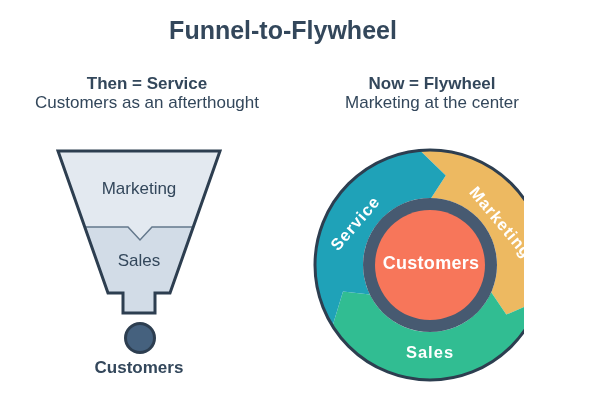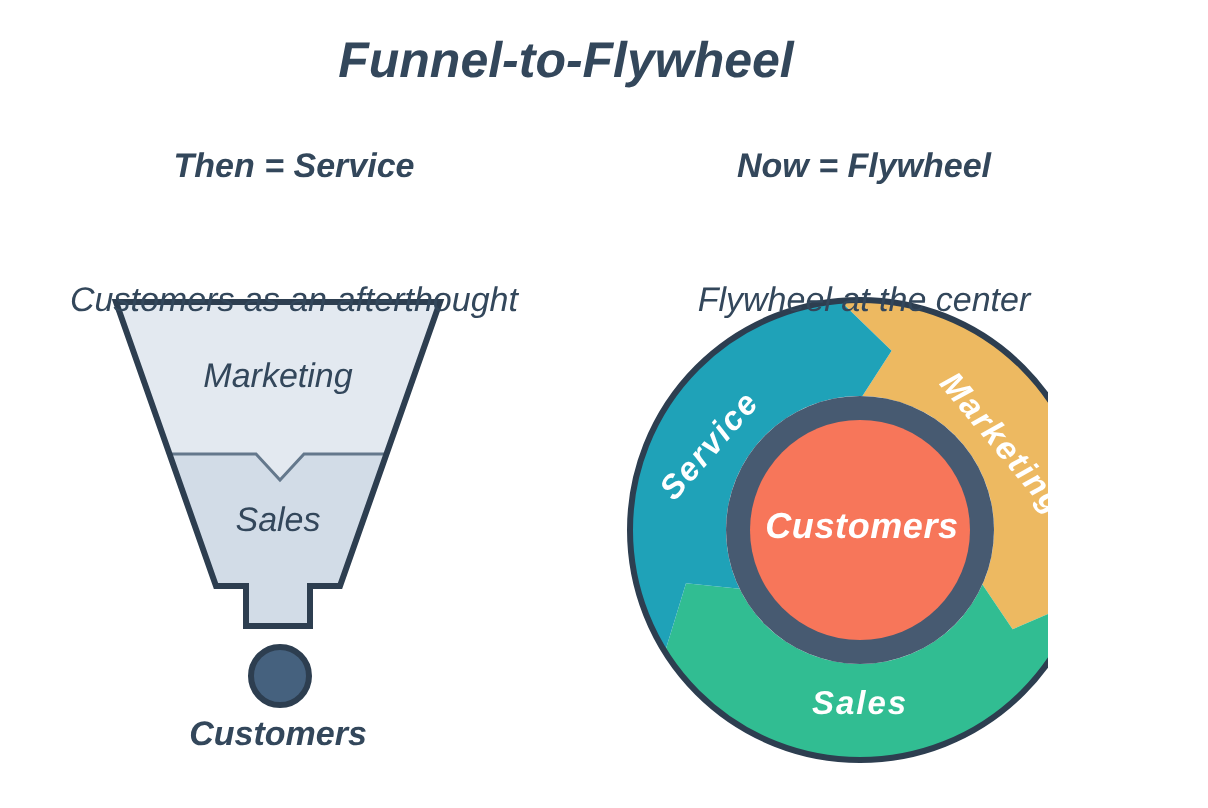--- a/index.html
+++ b/index.html
@@ -3,32 +3,31 @@
 <meta charset="utf-8">
 <style>
   html, body { margin: 0; padding: 0; background: #ffffff; }
   .stage {
     position: relative;
     width: 524px;
     height: 404px;
     background: #ffffff;
     font-family: "Liberation Sans", sans-serif;
     overflow: hidden;
-    font-style: italic;
   }
   .txt {
     position: absolute;
     transform: translate(-50%, -50%);
     white-space: nowrap;
     color: #33475b;
     line-height: 1.1;
   }
   .title { font-size: 25px; font-weight: 700; }
   .heading { font-size: 17px; font-weight: 700; }
-  .subheading { font-size: 17px; font-weight: 400; margin-top: 48px; }
+  .subheading { font-size: 17px; font-weight: 400; }
   .stage-label { font-size: 17px; font-weight: 400; }
   .outcome-label { font-size: 17px; font-weight: 700; }
   .wheel-label {
     color: #ffffff;
     font-weight: 700;
     font-size: 16.5px;
     letter-spacing: 1px;
   }
   .wheel-label.rot-left  { transform: translate(-50%, -50%) rotate(-49deg); }
   .wheel-label.rot-right { transform: translate(-50%, -50%) rotate(50deg); }
@@ -69,20 +68,20 @@
   <div class="txt title" style="left:283px; top:31px;">Funnel-to-Flywheel</div>
 
   <div class="txt heading" style="left:147px; top:84px;">Then = Service</div>
   <div class="txt subheading" style="left:147px; top:103px;">Customers as an afterthought</div>
 
   <div class="txt stage-label" style="left:139px; top:189px;">Marketing</div>
   <div class="txt stage-label" style="left:139px; top:261px;">Sales</div>
   <div class="txt outcome-label" style="left:139px; top:368px;">Customers</div>
 
   <div class="txt heading" style="left:432px; top:84px;">Now = Flywheel</div>
-  <div class="txt subheading" style="left:432px; top:103px;">Flywheel at the center</div>
+  <div class="txt subheading" style="left:432px; top:103px;">Marketing at the center</div>
 
   <div class="txt wheel-label rot-left" style="left:355px; top:223px;">Service</div>
   <div class="txt wheel-label rot-right" style="left:501px; top:222px;">Marketing</div>
   <div class="txt wheel-label" style="left:430px; top:352px;">Sales</div>
   <div class="txt wheel-center-label" style="left:431px; top:264px;">Customers</div>
 
 </div>
 
 </body></html>

